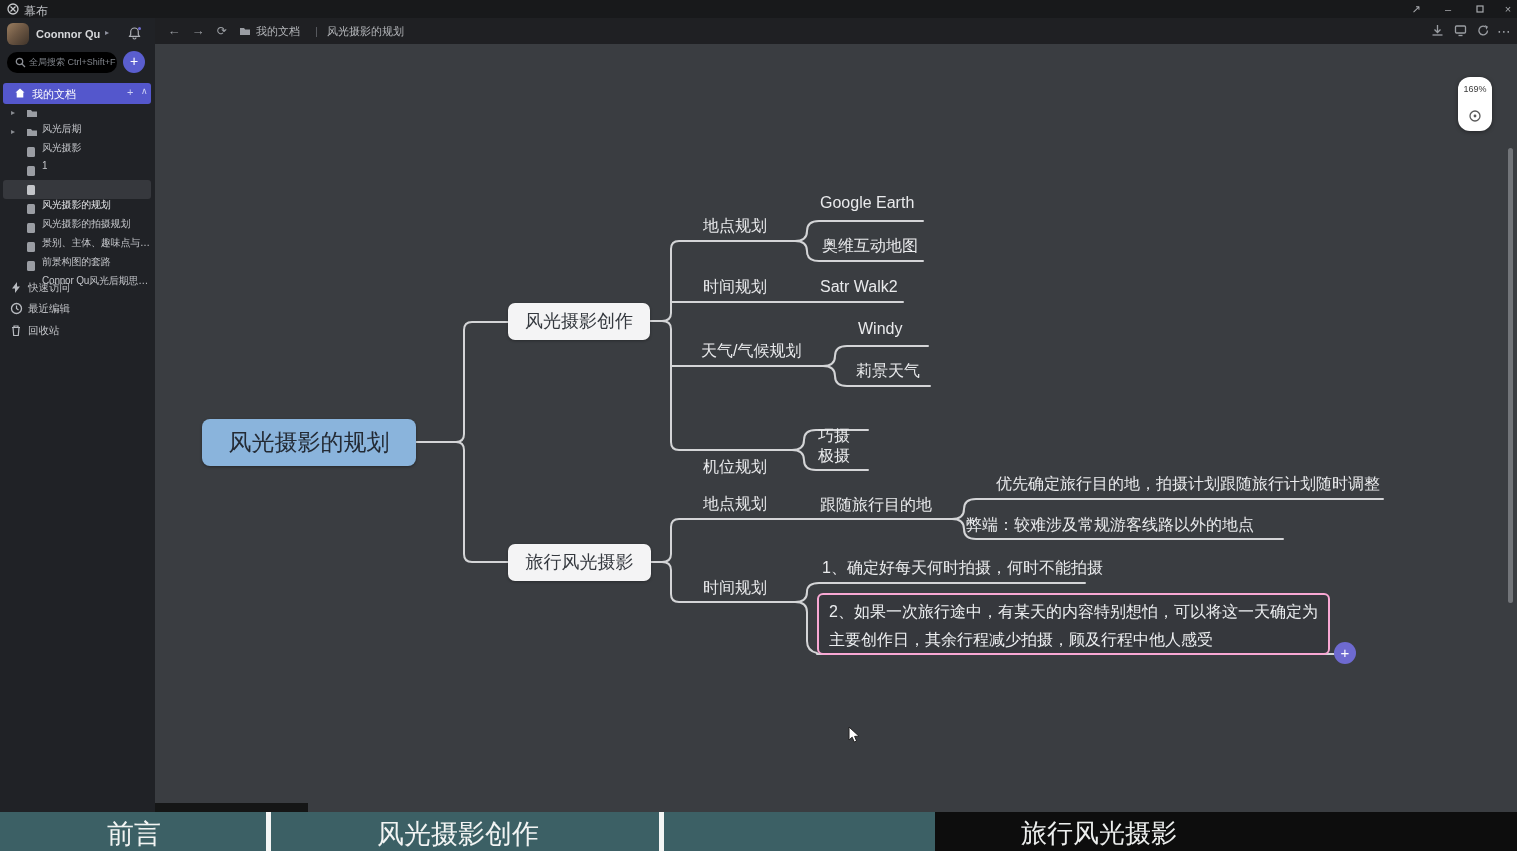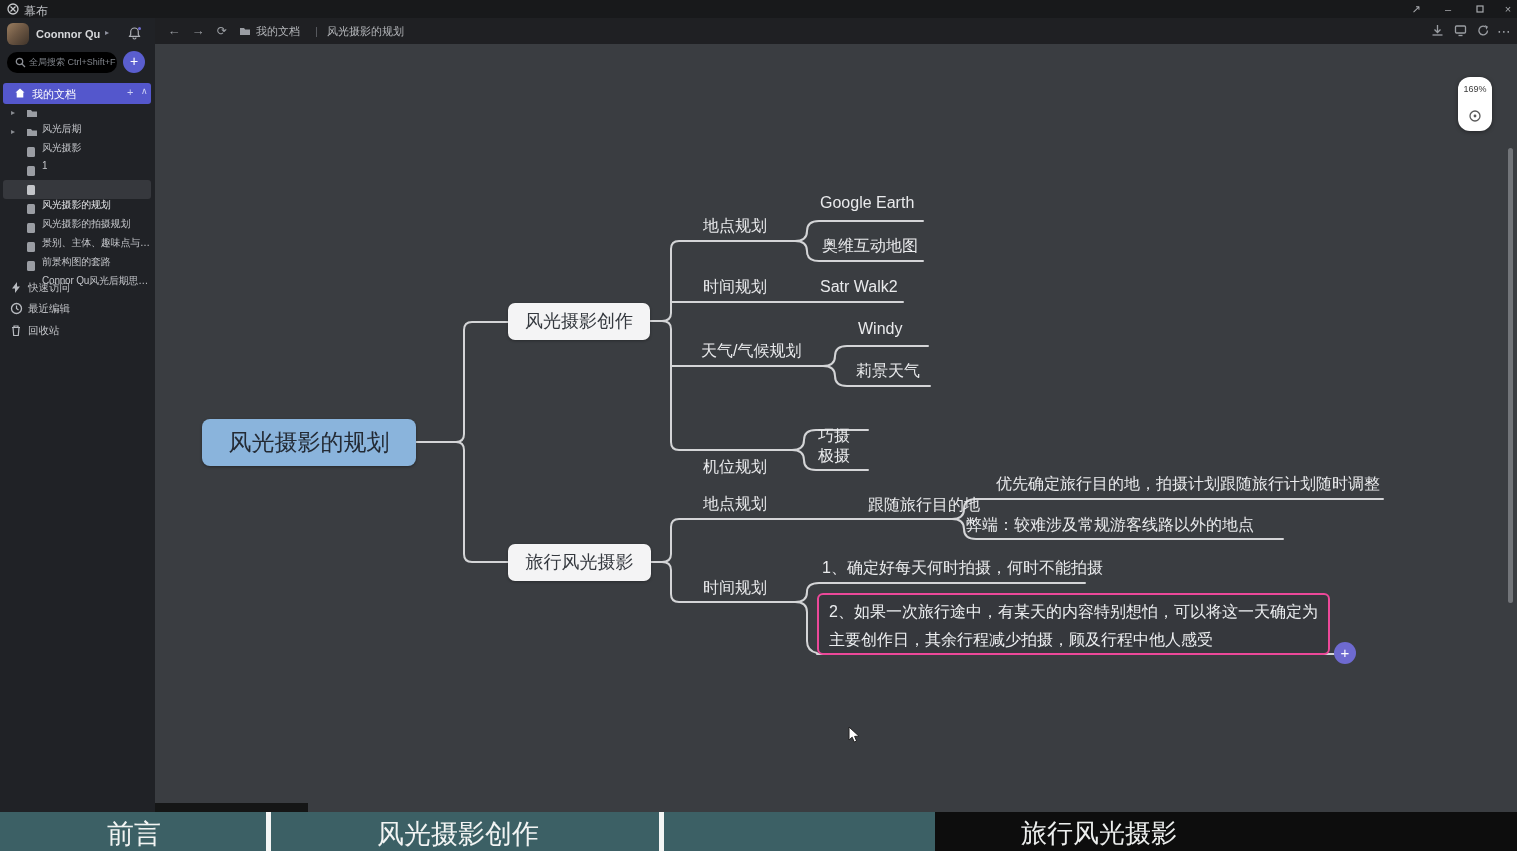--- a/index.html
+++ b/index.html
@@ -44,21 +44,21 @@
 
   
   .canvas { position:absolute; left:155px; top:44px; width:1362px; height:768px; background:#3a3d41; z-index:1; }
   .links { position:absolute; left:0; top:0; z-index:2; pointer-events:none; }
   .mm { position:absolute; z-index:3; color:#e9eaec; font-size:16px; white-space:nowrap; }
   .mm-root { position:absolute; left:202px; top:419px; width:214px; height:47px; background:#8ab4dc; border-radius:8px;
              color:#232a34; font-size:23px; font-weight:500; text-align:center; line-height:46px; z-index:3;
              box-shadow:0 1px 3px rgba(0,0,0,.35); }
   .mm-l2 { position:absolute; background:#f4f4f5; border-radius:7px; color:#35393f; font-size:18px; text-align:center; z-index:3;
            box-shadow:0 1px 3px rgba(0,0,0,.3); }
-  .mm-sel { position:absolute; left:817px; top:593px; width:513px; height:62px; border:2px solid #ec4899; border-radius:6px;
+  .mm-sel { position:absolute; left:817px; top:593px; width:513px; height:62px; border:2px solid #f9a8d4; border-radius:6px;
             background:rgba(20,22,30,.10); z-index:3; color:#eceef0; font-size:16px; line-height:28px; padding:3px 4px 0 10px; white-space:normal; }
   .mm-add { position:absolute; left:1334px; top:642px; width:22px; height:22px; border-radius:50%; background:#6e6ad0;
             color:#fff; text-align:center; line-height:21px; font-size:15px; z-index:4; }
   .zoom-panel { position:absolute; left:1458px; top:77px; width:34px; height:54px; background:#ffffff; border-radius:12px; z-index:5;
                 box-shadow:0 1px 4px rgba(0,0,0,.4); }
   .zoom-val { position:absolute; left:0; top:7px; width:34px; text-align:center; font-size:9px; color:#3c3c3c; }
   .zoom-locate { position:absolute; left:10px; top:32px; }
   .vscroll { position:absolute; left:1508px; top:148px; width:5px; height:455px; background:#85888c; border-radius:3px; opacity:.75; z-index:5; }
 
   
@@ -258,21 +258,21 @@
   <span class="mm" style="left:703px; top:277px;">时间规划</span>
   <span class="mm" style="left:820px; top:278px;">Satr Walk2</span>
   <span class="mm" style="left:701px; top:341px;">天气/气候规划</span>
   <span class="mm" style="left:858px; top:320px;">Windy</span>
   <span class="mm" style="left:856px; top:361px;">莉景天气</span>
   <span class="mm" style="left:703px; top:425px;margin-top:32px;">机位规划</span>
   <span class="mm" style="left:818px; top:426px;">巧摄</span>
   <span class="mm" style="left:818px; top:446px;">极摄</span>
 
   <span class="mm" style="left:703px; top:494px;">地点规划</span>
-  <span class="mm" style="left:868px; top:495px;text-align:center;">跟随旅行目的地</span>
+  <span class="mm" style="left:820px; top:495px;text-align:center;">跟随旅行目的地</span>
   <span class="mm" style="left:988px; top:474px;margin-left:8px;">优先确定旅行目的地，拍摄计划跟随旅行计划随时调整</span>
   <span class="mm" style="left:966px; top:515px;">弊端：较难涉及常规游客线路以外的地点</span>
   <span class="mm" style="left:703px; top:578px;">时间规划</span>
   <span class="mm" style="left:822px; top:558px;">1、确定好每天何时拍摄，何时不能拍摄</span>
   <div class="mm-sel">2、如果一次旅行途中，有某天的内容特别想怕，可以将这一天确定为主要创作日，其余行程减少拍摄，顾及行程中他人感受</div>
   <div class="mm-add">+</div>
 
   <div class="zoom-panel">
     <div class="zoom-val">169%</div>
     <svg class="zoom-locate" width="14" height="14">

